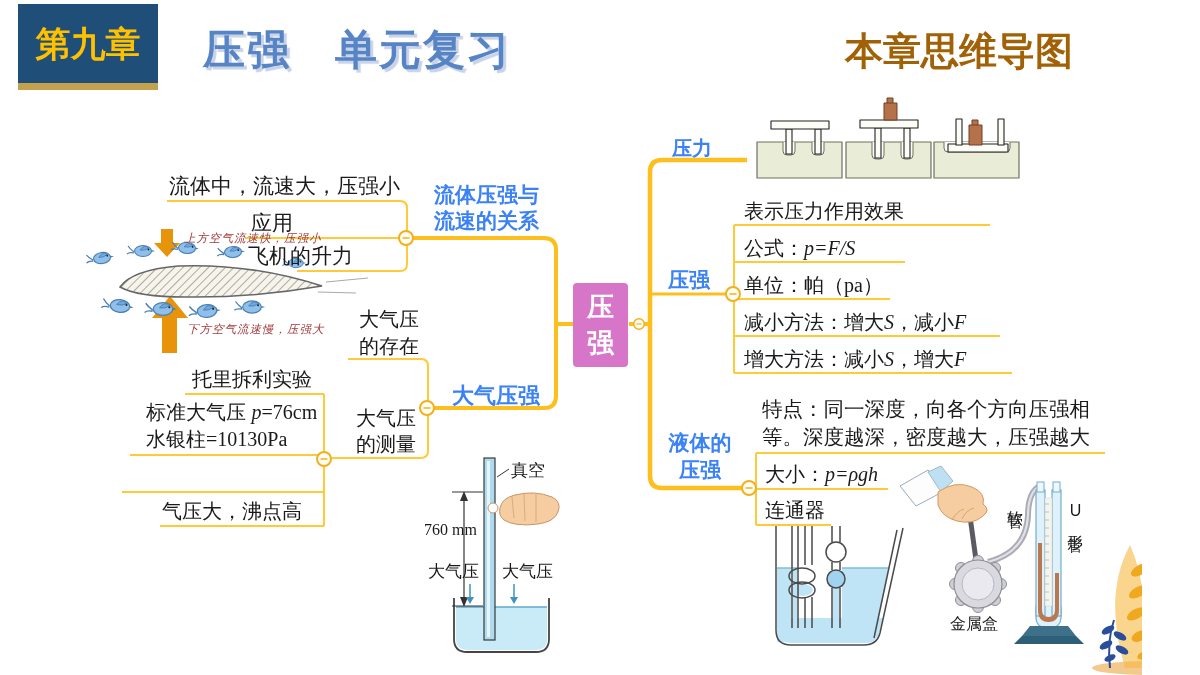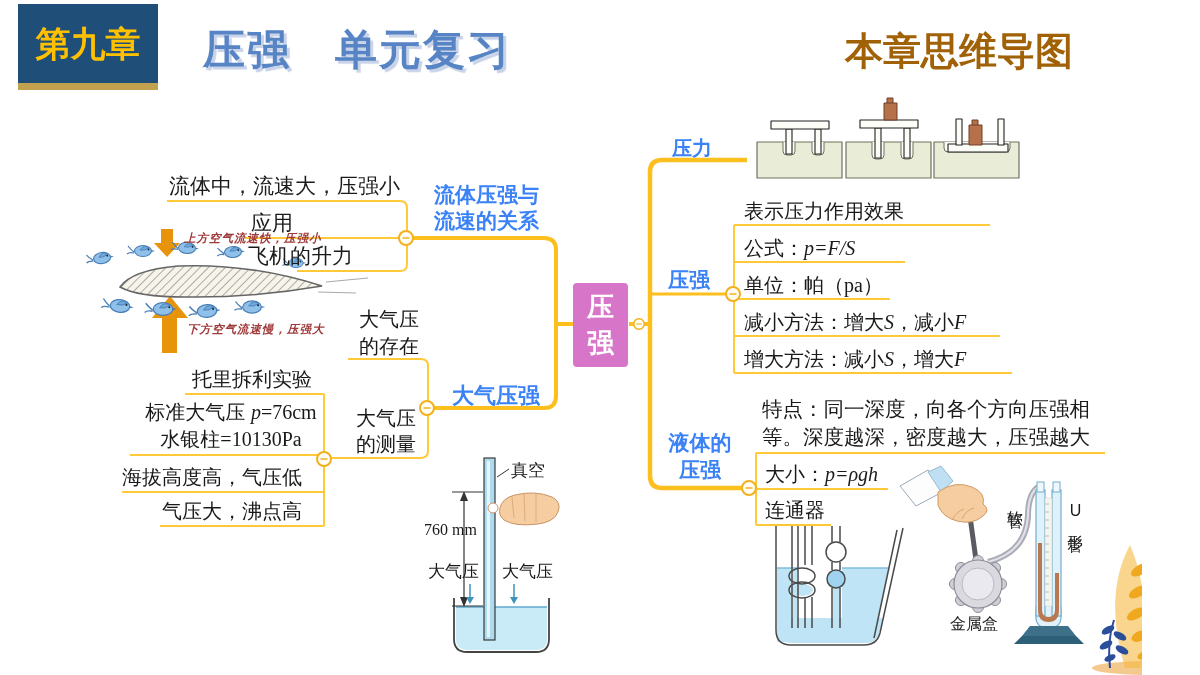--- a/index.html
+++ b/index.html
@@ -2,21 +2,21 @@
 <html><head>
 <meta charset="utf-8">
 <style>
   html,body{margin:0;padding:0;background:#fff;}
   #slide{position:relative;width:1142px;height:675px;background:#fff;overflow:hidden;
          font-family:"Liberation Sans",sans-serif;}
   .t{position:absolute;white-space:nowrap;color:#1a1a1a;}
   .cyan{color:#3b82f6;font-weight:bold;}
   .m{font-family:"Liberation Serif",serif;font-style:italic;}
   .ms{font-family:"Liberation Serif",serif;}
-  .red-note{color:#A03A3A;font-family:"Liberation Serif",serif;font-style:italic;font-weight:bold;}
+  .red-note{color:#A03A3A;font-family:"Liberation Serif",serif;font-style:italic;font-weight:normal;}
   .vert{writing-mode:vertical-rl;text-orientation:upright;letter-spacing:3px;}
   #badge{position:absolute;left:18px;top:4px;width:140px;height:79px;background:#1F4E79;
          color:#FFC000;font-size:35px;font-weight:bold;text-align:center;line-height:79px;}
   #badge-bar{position:absolute;left:18px;top:83px;width:140px;height:7px;background:#C2A24E;}
   #main-title{position:absolute;left:203px;top:22px;font-size:42px;font-weight:bold;color:#5784C4;
          text-shadow:3px 3px 1px #C9D3E8;letter-spacing:2px;}
   #mindmap-title{position:absolute;left:845px;top:26px;font-size:38px;font-weight:bold;color:#a16207;}
   #center-box{position:absolute;left:573px;top:283px;width:55px;height:84px;background:#D776C9;
          border-radius:4px;color:#fff;font-size:27px;font-weight:bold;text-align:center;
          line-height:36px;padding-top:6px;box-sizing:border-box;}
@@ -285,25 +285,24 @@
   <div class="t cyan" style="left:452px;top:381px;font-size:22px;">大气压强</div>
   <div class="t" style="left:348px;top:306px;font-size:20px;line-height:27px;white-space:normal;width:82px;text-align:center;">
     <span>大气压</span><br>
     <span>的存在</span>
   </div>
   <div class="t" style="left:340px;top:405px;font-size:20px;line-height:26px;white-space:normal;width:92px;text-align:center;">
     <span>大气压</span><br>
     <span>的测量</span>
   </div>
   <div class="t" style="left:192px;top:366px;font-size:20px;">托里拆利实验</div>
-  <div class="t" style="left:130px;top:399px;font-size:20px;line-height:27px;width:202px;text-align:center;white-space:normal;">
+  <div class="t" style="left:146px;top:399px;font-size:20px;line-height:27px;width:202px;text-align:left;white-space:normal;">
     <span>标准大气压 </span><span class="m">p</span><span class="ms">=76cm</span><br>
     <span>水银柱</span><span class="ms">=10130Pa</span>
   </div>
-  <div class="t" style="left:122px;top:464px;font-size:20px;">海拔高度高，气压低</div>
   <div class="t" style="left:162px;top:498px;font-size:20px;">气压大，沸点高</div>
 
   <div class="t cyan" style="left:672px;top:135px;font-size:20px;">压力</div>
 
   <div class="t cyan" style="left:668px;top:266px;font-size:21px;">压强</div>
   <div class="t" style="left:744px;top:198px;font-size:20px;">表示压力作用效果</div>
   <div class="t" style="left:744px;top:235px;font-size:20px;">
     <span>公式：</span><span class="m">p=F/S</span>
   </div>
   <div class="t" style="left:744px;top:272px;font-size:20px;">

